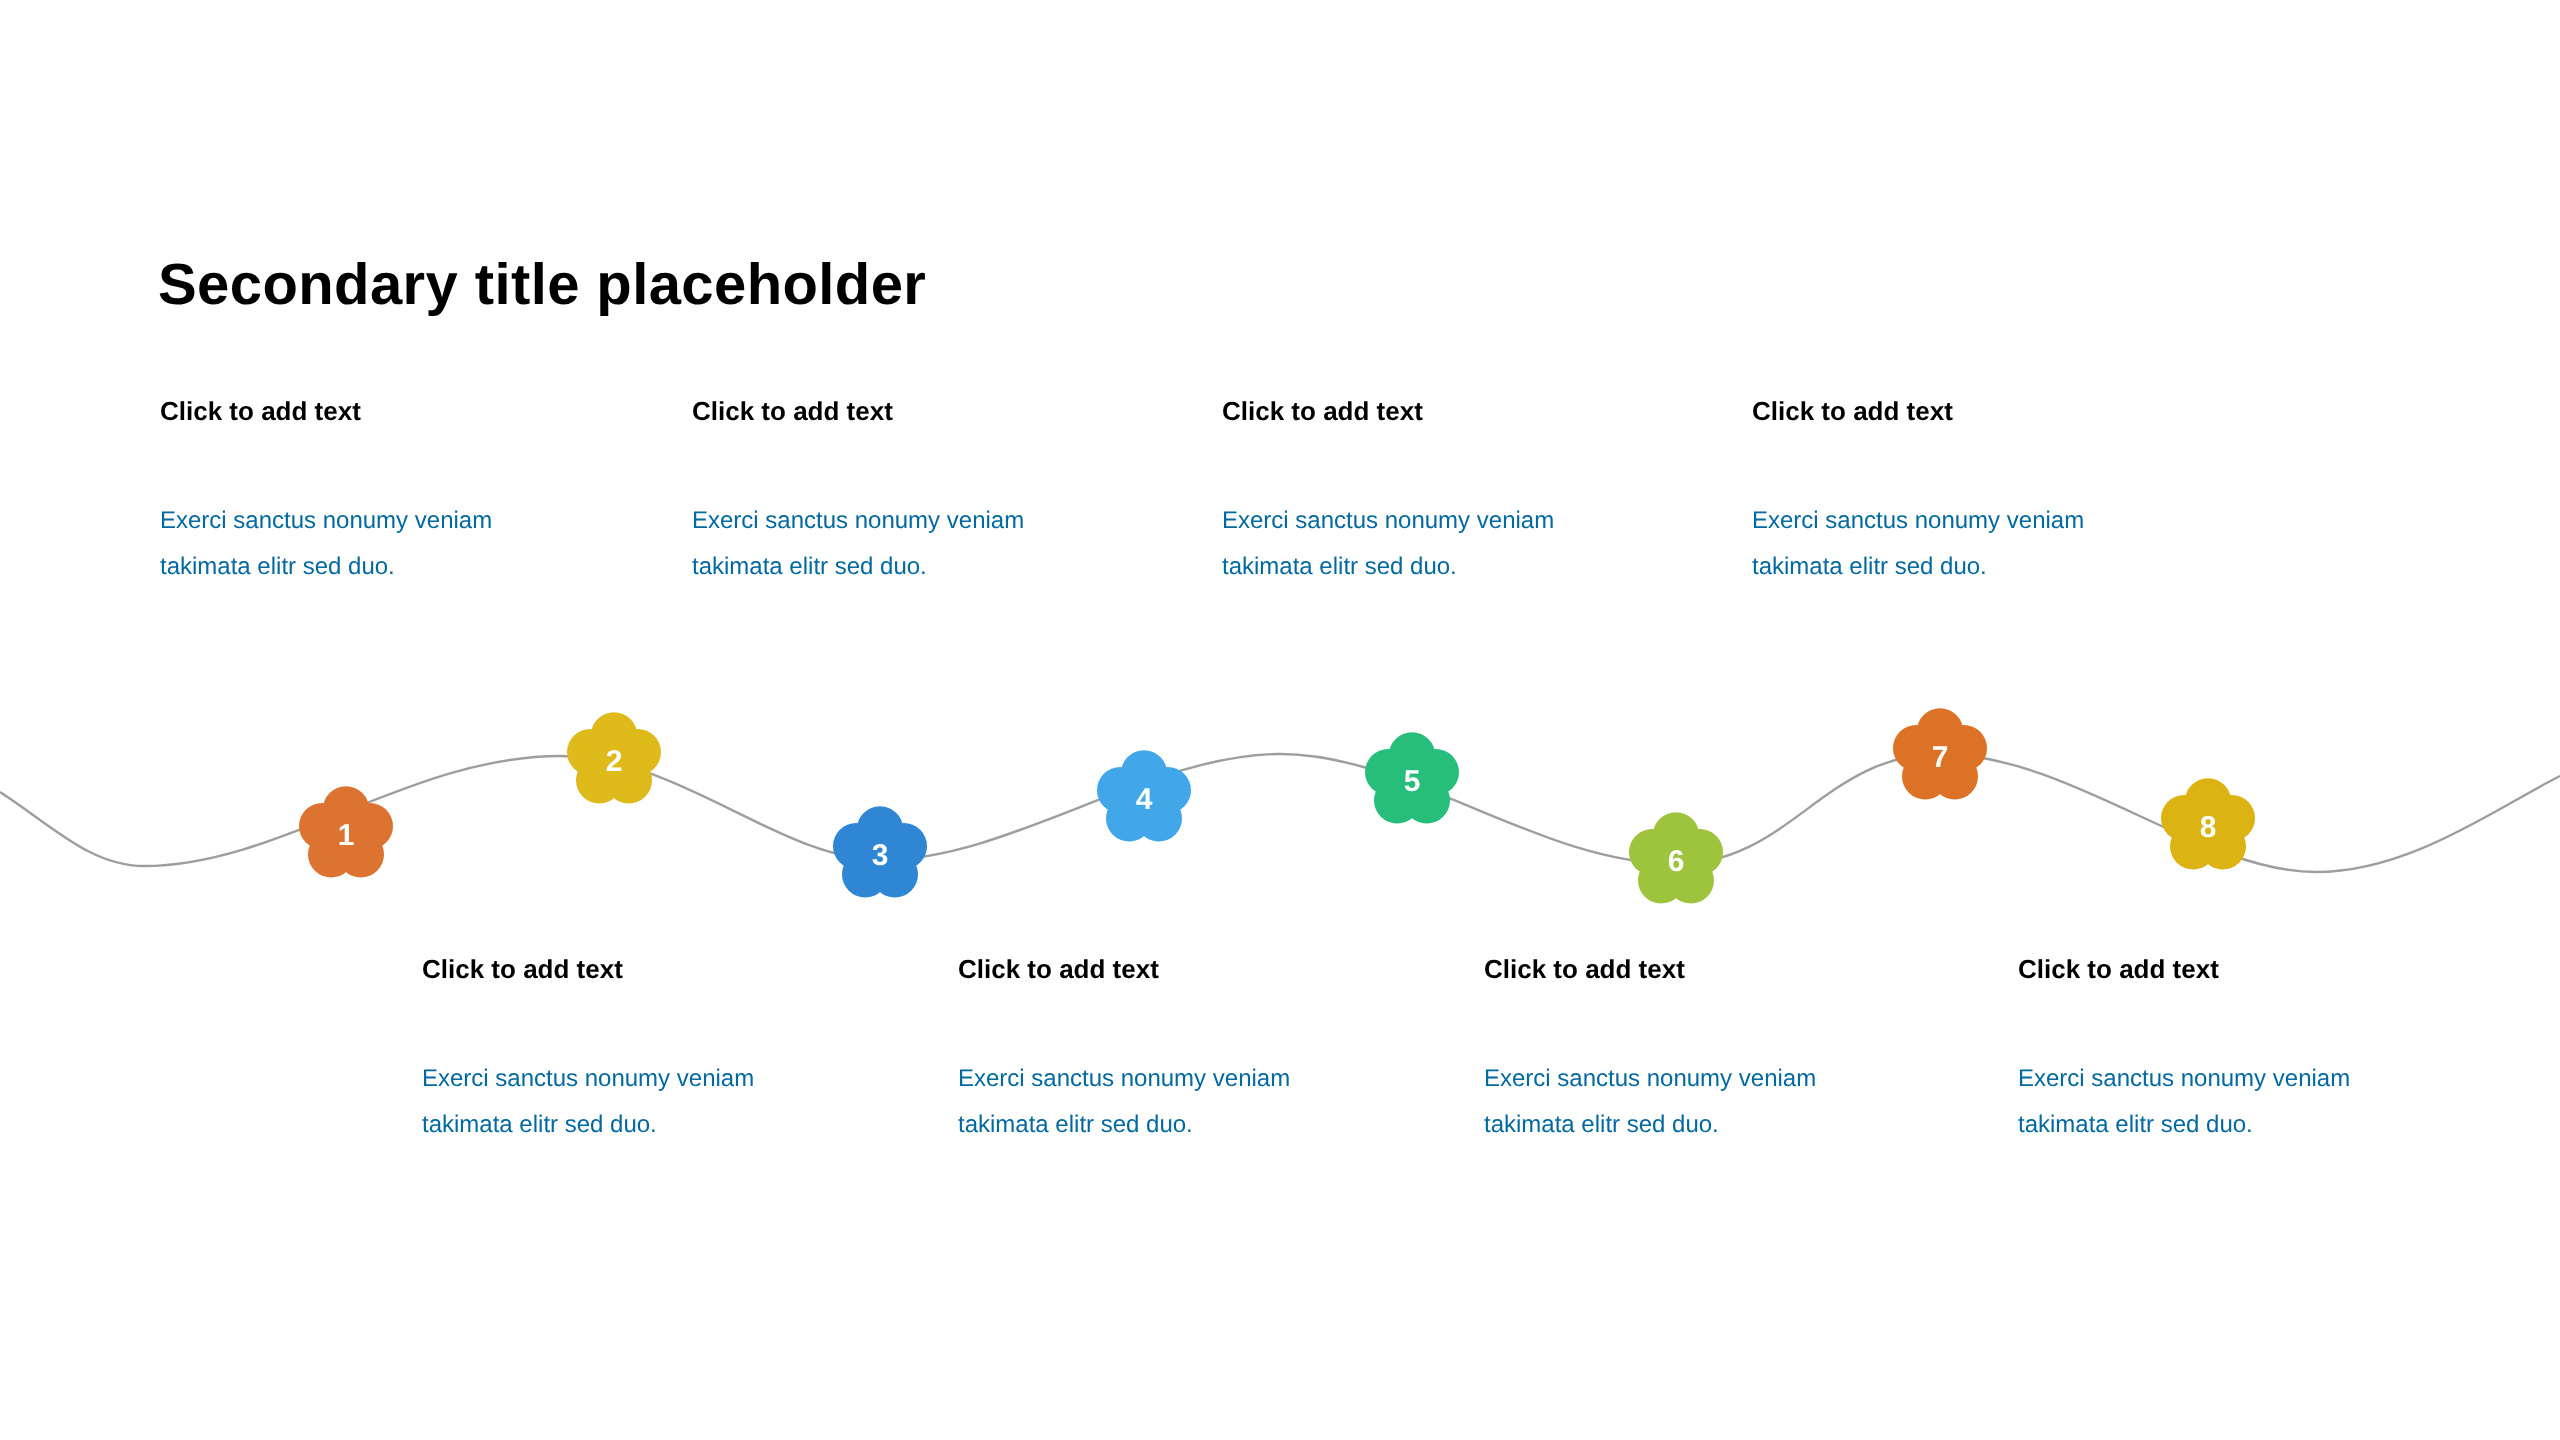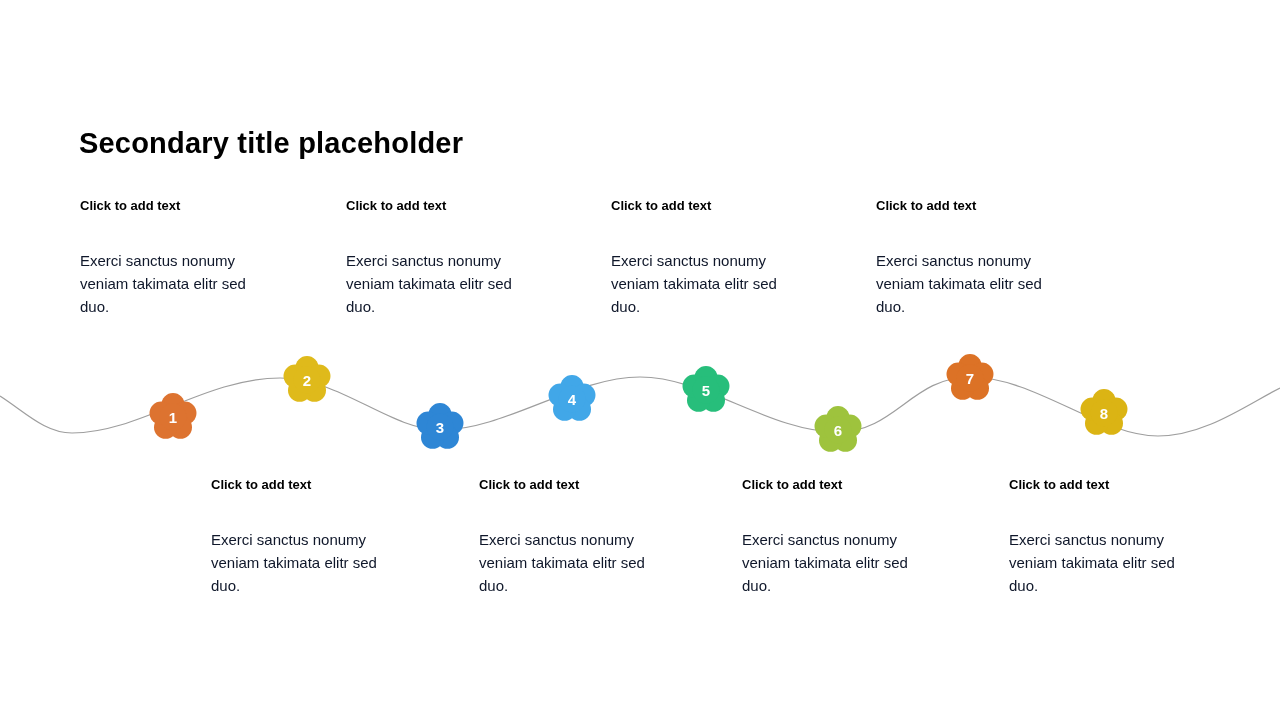--- a/index.html
+++ b/index.html
@@ -30,23 +30,23 @@
     width: 190px;
   }
   .item-heading {
     font-size: 13px;
     font-weight: bold;
     line-height: 22px;
     white-space: nowrap;
   }
   .item-body {
     margin-top: 32px;
-    font-size: 15px;
+    font-size: 12px;
     line-height: 23px;
-    color: #0f172a;
+    color: #0369a1;
   }
   .wave-svg {
     position: absolute;
     left: 0;
     top: 0;
   }
   .flower {
     position: absolute;
     width: 48px;
     height: 48px;

